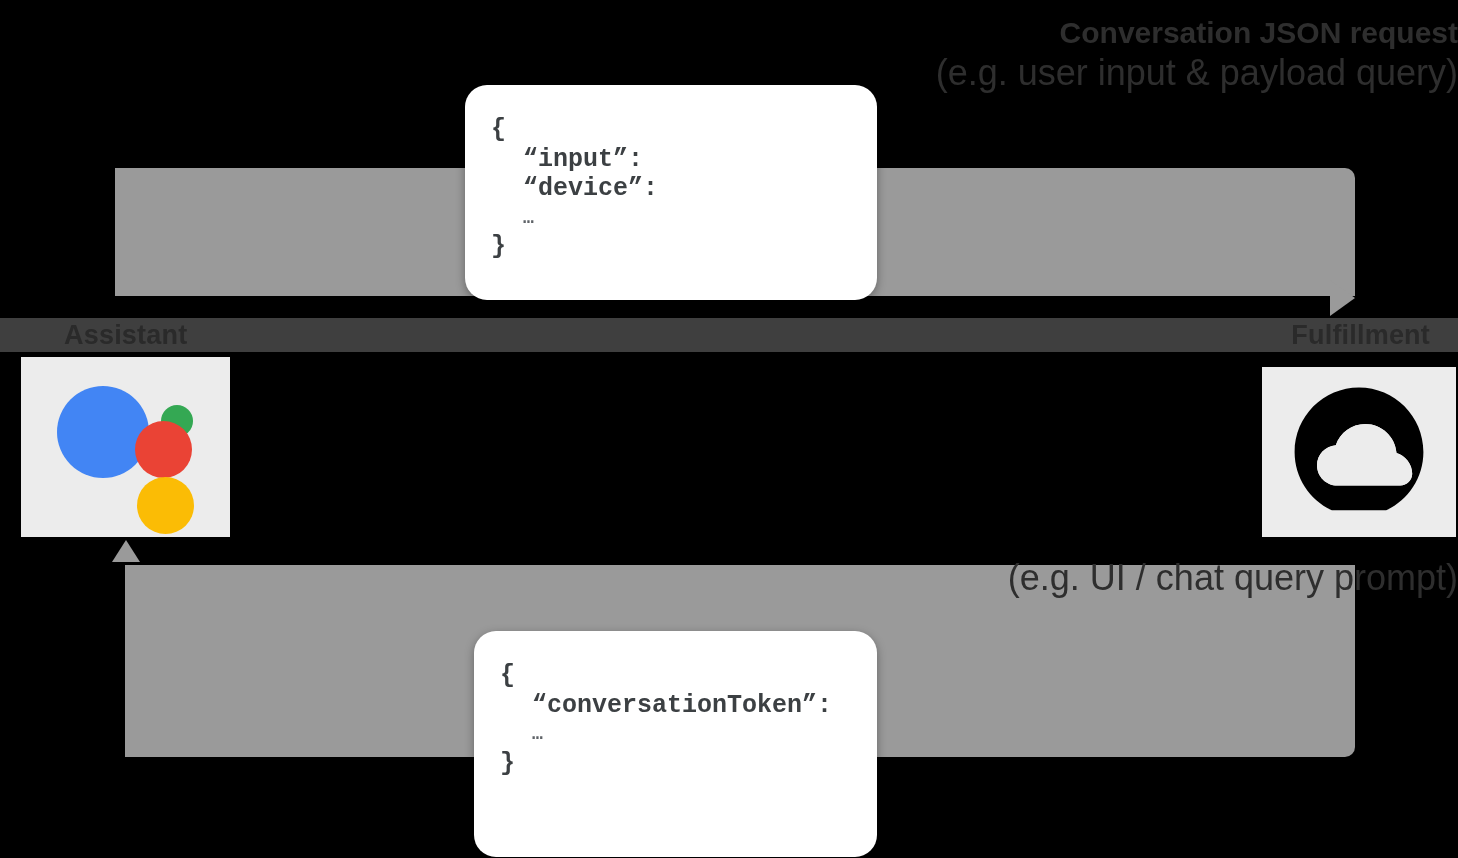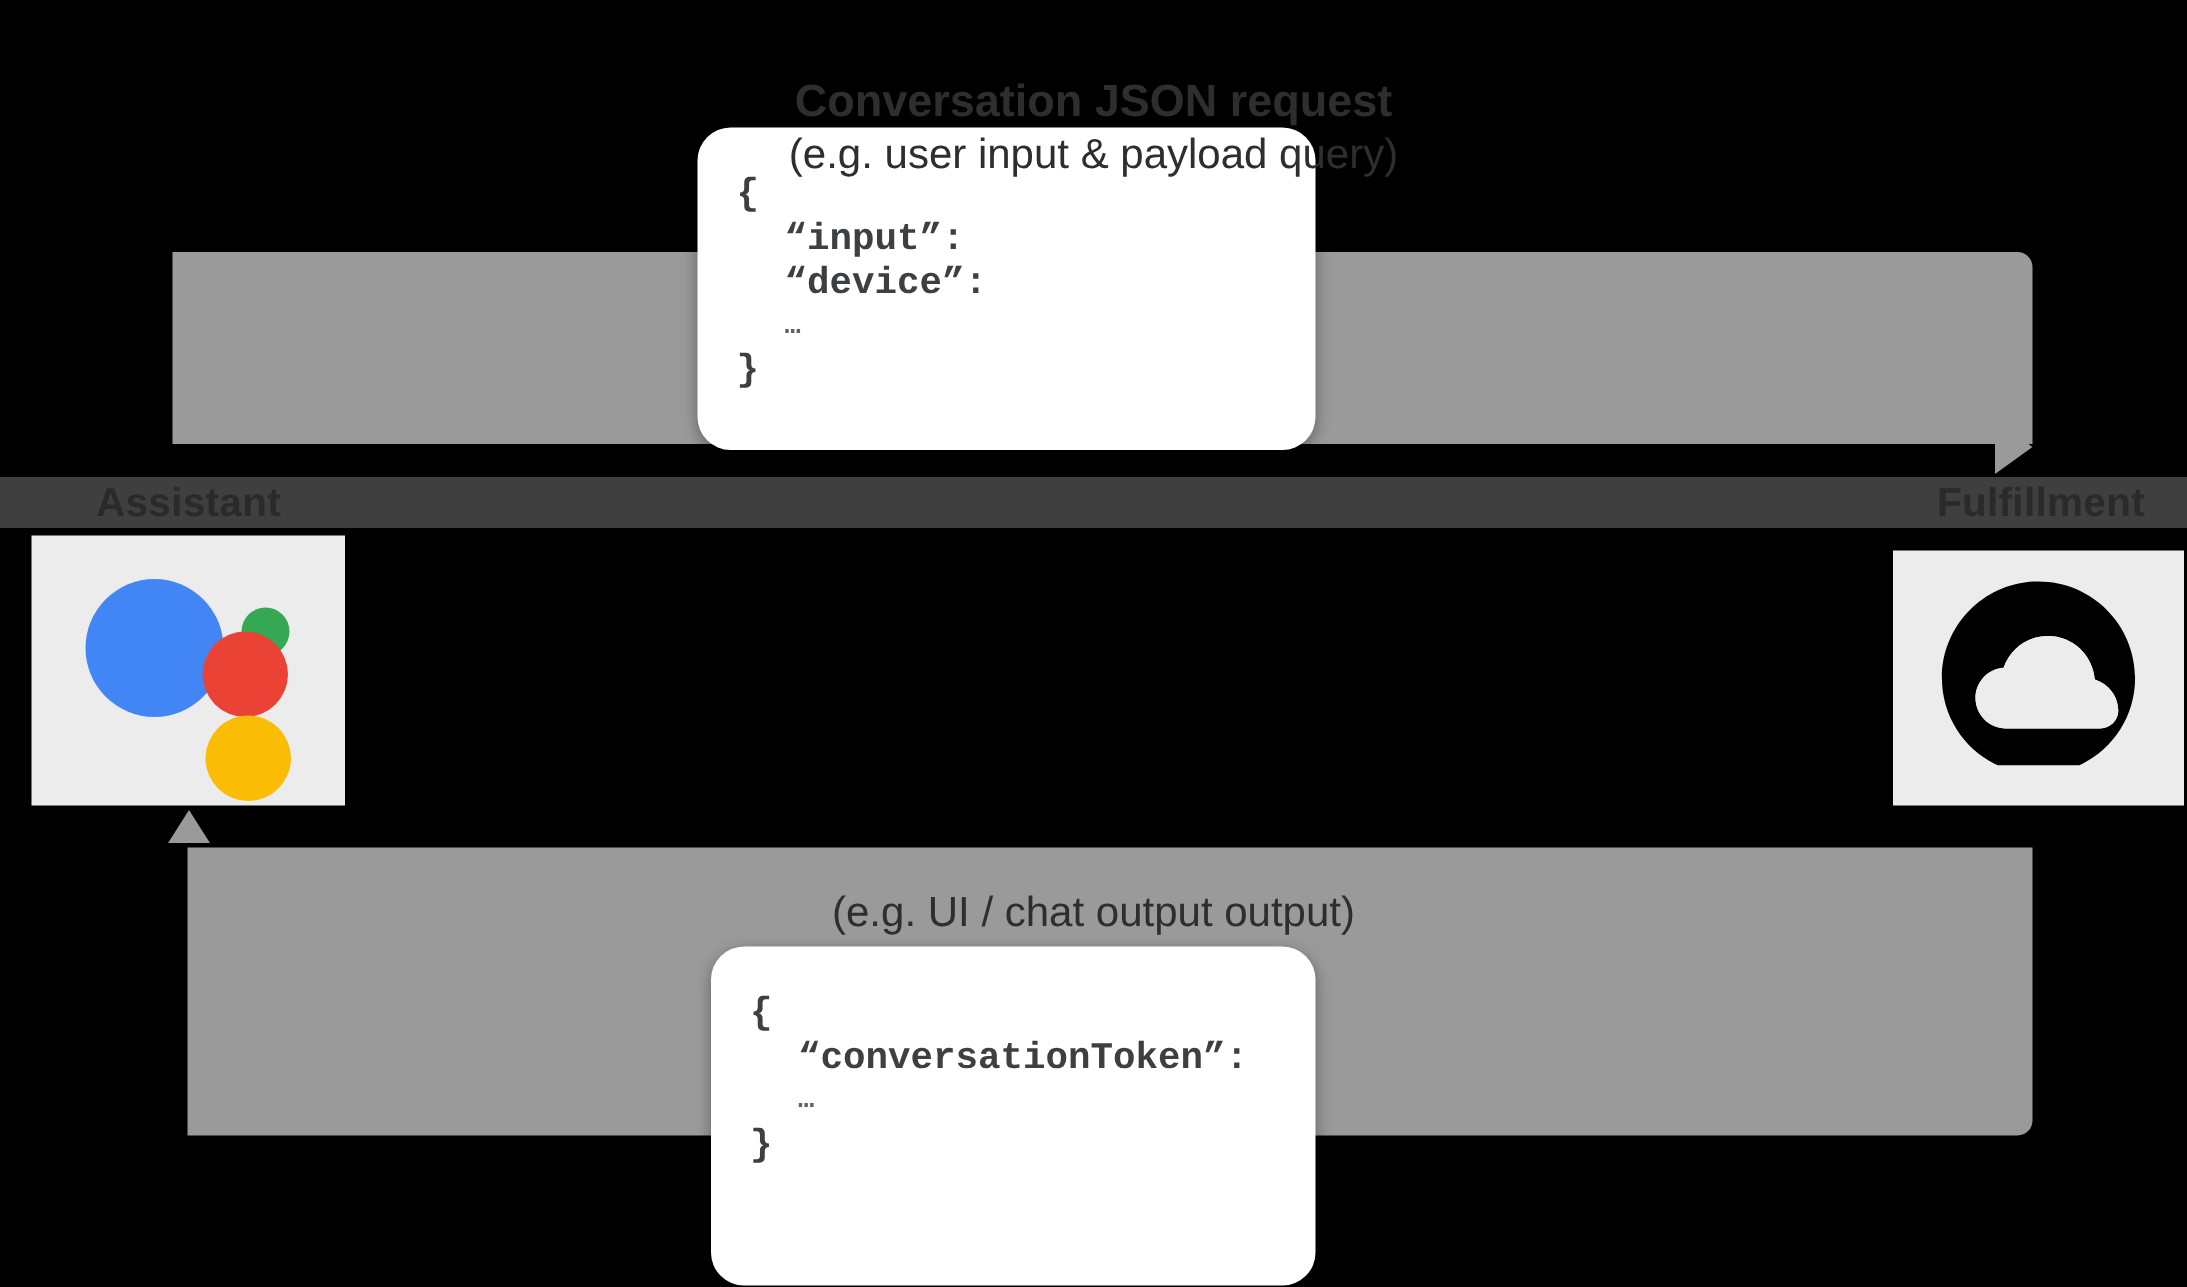--- a/index.html
+++ b/index.html
@@ -87,26 +87,25 @@
     box-sizing:border-box;
   }
   .card-top   {left:465px;top:85px; width:412px;height:215px;}
   .card-bottom{left:474px;top:631px;width:403px;height:226px;}
   .card .brace{display:block;}
   .card .key{display:block;padding-left:32px;}
   .card .dots{display:block;padding-left:32px;font-size:18px;color:#5f6368;line-height:1.6;}
 
   
   .caption{
-    position:absolute;text-align:center;white-space:nowrap;
+    position:absolute;text-align:right;white-space:nowrap;
     color:#2e2e2e;
-    margin-top:35px;
   }
   .caption .t1{font-size:30px;font-weight:700;display:block;line-height:1.15;}
-  .caption .t2{font-size:28px;font-weight:400;display:block;line-height:1.2;}
+  .caption .t2{font-size:36px;font-weight:400;display:block;line-height:1.2;}
   .cap-top{left:0;right:0;top:16px;}
   .cap-bottom{left:0;right:0;top:556px;}
 </style>
 </head>
 <body>
 
 <div class="stage">
 
   <div class="band band-top"></div>
   <div class="band-top-head"></div>
@@ -161,16 +160,16 @@
     <span class="dots">…</span>
     <span class="brace">}</span>
   </div>
 
   <div class="caption cap-top">
     <span class="t1">Conversation JSON request</span>
     <span class="t2">(e.g. user input &amp; payload query)</span>
   </div>
 
   <div class="caption cap-bottom">
-    <span class="t2">(e.g. UI / chat output output)</span>
+    <span class="t2">(e.g. UI / chat query prompt)</span>
   </div>
 
 </div>
 
 </body></html>

